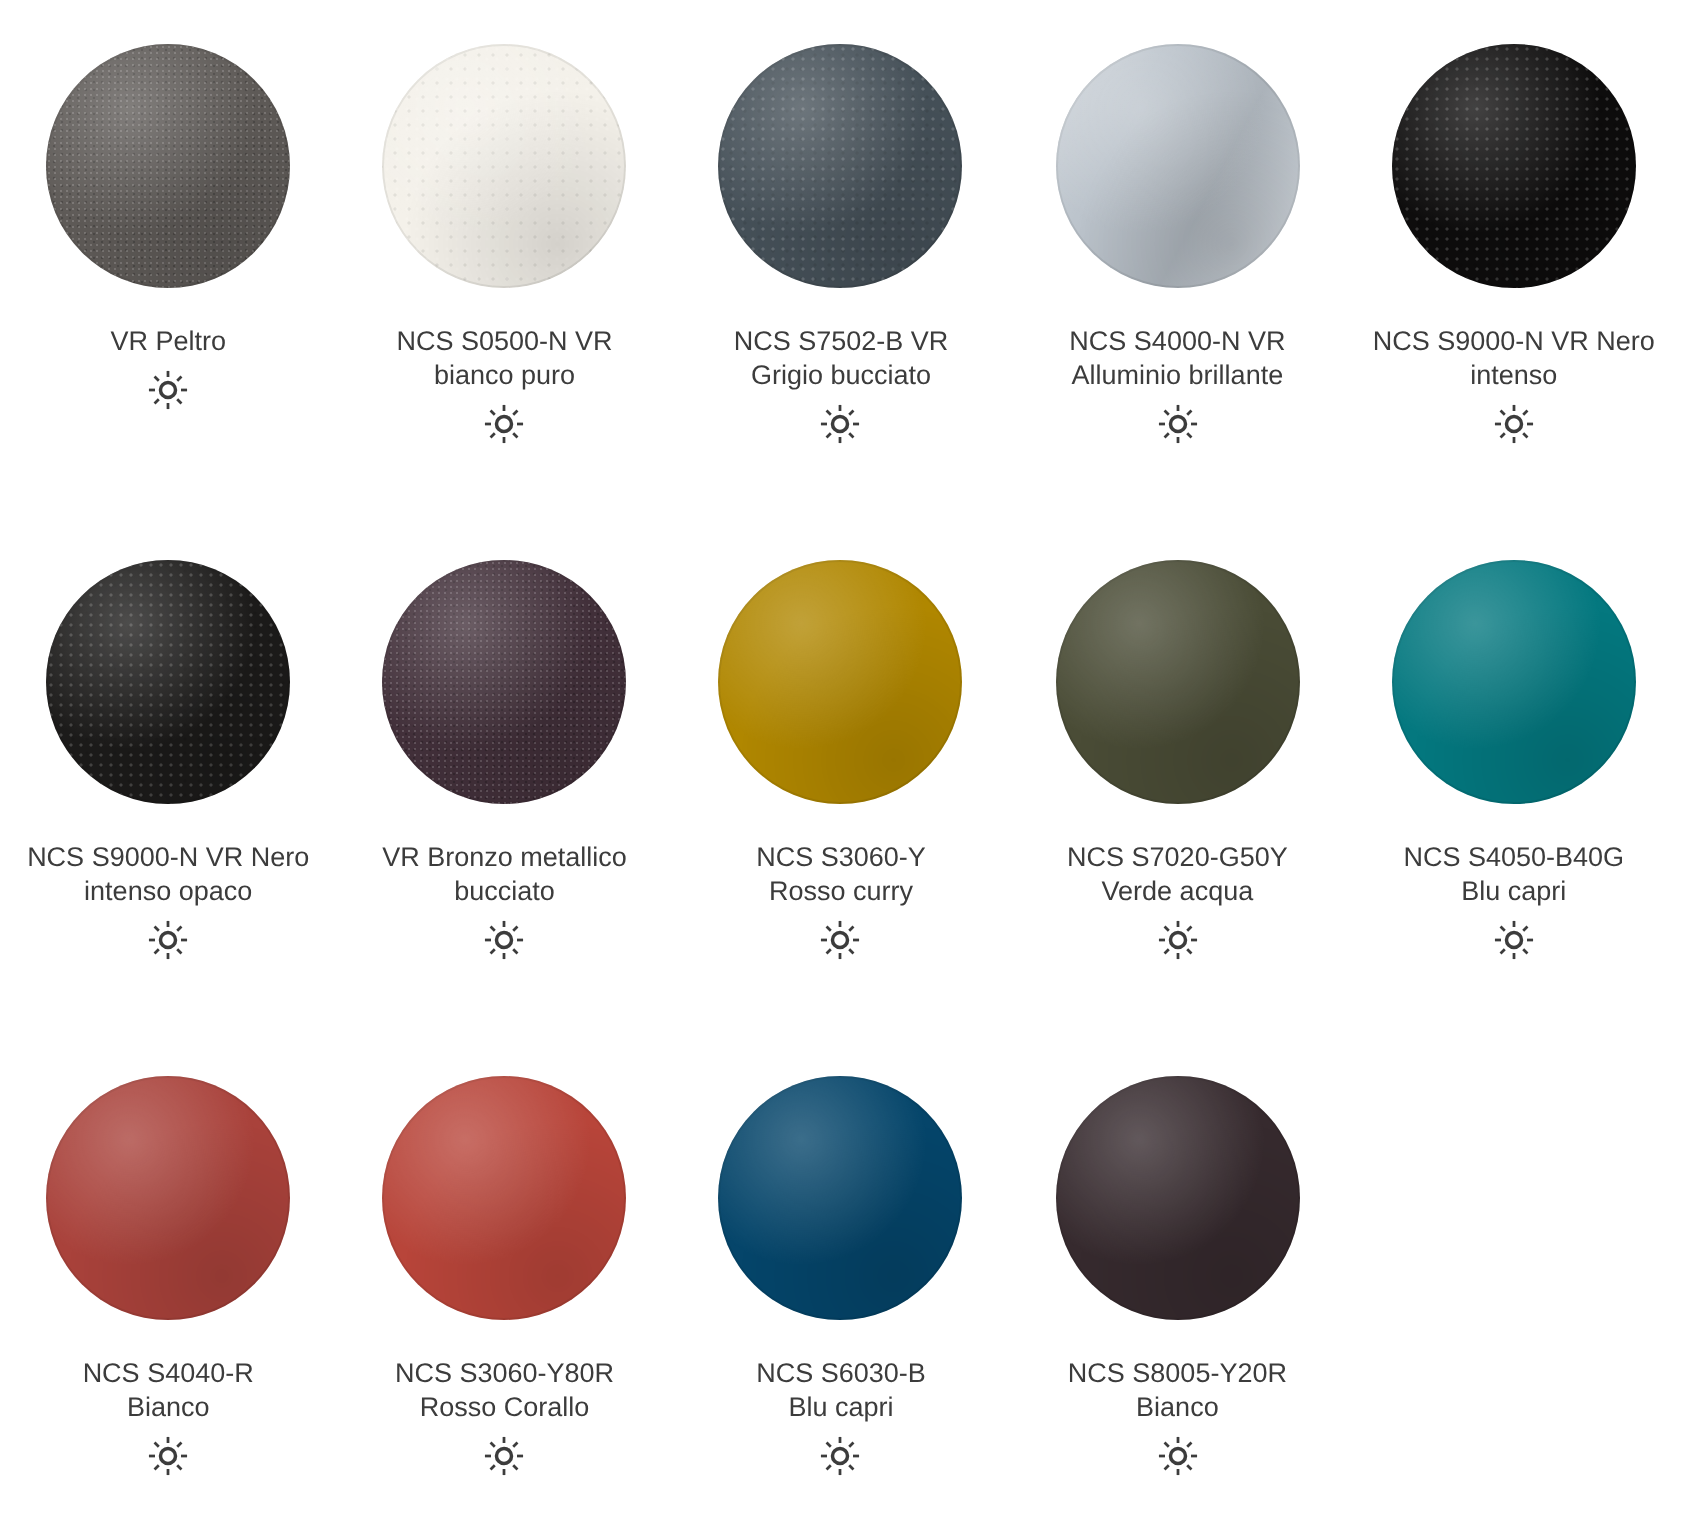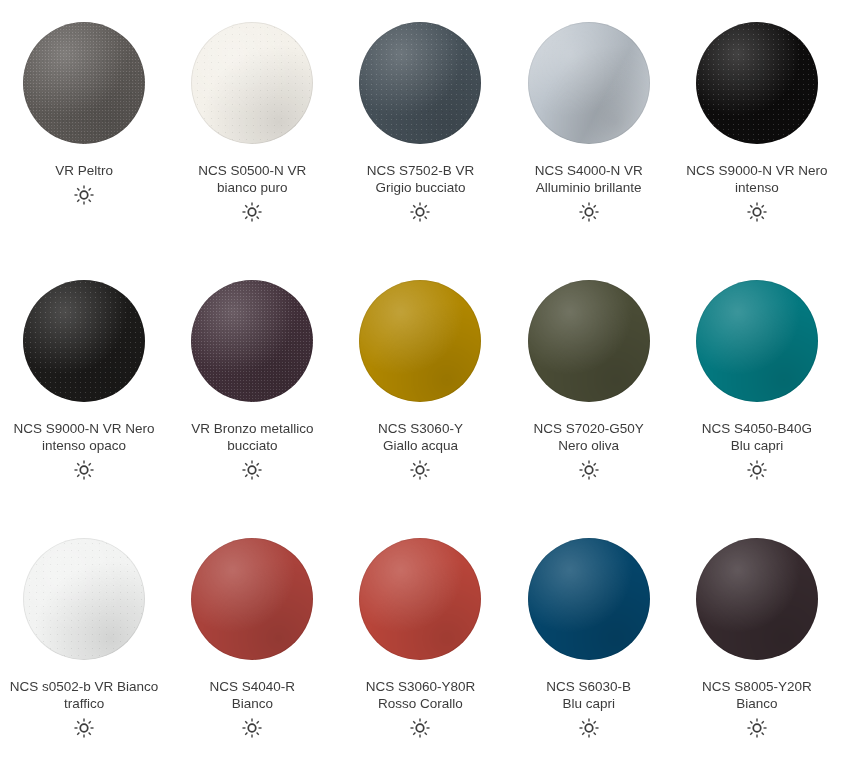--- a/index.html
+++ b/index.html
@@ -193,37 +193,37 @@
           <line x1="6.98" y1="17.02" x2="4.65" y2="19.35" stroke="#3c3c3c" stroke-width="1.5" stroke-linecap="butt"></line>
           <line x1="4.90" y1="12.00" x2="1.60" y2="12.00" stroke="#3c3c3c" stroke-width="1.5" stroke-linecap="butt"></line>
           <line x1="6.98" y1="6.98" x2="4.65" y2="4.65" stroke="#3c3c3c" stroke-width="1.5" stroke-linecap="butt"></line>
           <line x1="12.00" y1="4.90" x2="12.00" y2="1.60" stroke="#3c3c3c" stroke-width="1.5" stroke-linecap="butt"></line>
           <line x1="17.02" y1="6.98" x2="19.35" y2="4.65" stroke="#3c3c3c" stroke-width="1.5" stroke-linecap="butt"></line>
         </svg></div>
     </div>
     <div class="cell">
       <div class="swatch ring" style="background: rgb(176, 135, 0);"></div>
       <div class="label">NCS S3060-Y
-Giallo acqua</div>
+Rosso curry</div>
       <div class="sun" title="Esposizione al sole"><svg width="22" height="22" viewBox="0 0 24 24">
           <circle cx="12" cy="12" r="4.1" fill="none" stroke="#3c3c3c" stroke-width="1.9"></circle>
           <line x1="19.10" y1="12.00" x2="22.40" y2="12.00" stroke="#3c3c3c" stroke-width="1.5" stroke-linecap="butt"></line>
           <line x1="17.02" y1="17.02" x2="19.35" y2="19.35" stroke="#3c3c3c" stroke-width="1.5" stroke-linecap="butt"></line>
           <line x1="12.00" y1="19.10" x2="12.00" y2="22.40" stroke="#3c3c3c" stroke-width="1.5" stroke-linecap="butt"></line>
           <line x1="6.98" y1="17.02" x2="4.65" y2="19.35" stroke="#3c3c3c" stroke-width="1.5" stroke-linecap="butt"></line>
           <line x1="4.90" y1="12.00" x2="1.60" y2="12.00" stroke="#3c3c3c" stroke-width="1.5" stroke-linecap="butt"></line>
           <line x1="6.98" y1="6.98" x2="4.65" y2="4.65" stroke="#3c3c3c" stroke-width="1.5" stroke-linecap="butt"></line>
           <line x1="12.00" y1="4.90" x2="12.00" y2="1.60" stroke="#3c3c3c" stroke-width="1.5" stroke-linecap="butt"></line>
           <line x1="17.02" y1="6.98" x2="19.35" y2="4.65" stroke="#3c3c3c" stroke-width="1.5" stroke-linecap="butt"></line>
         </svg></div>
     </div>
     <div class="cell">
       <div class="swatch ring" style="background: rgb(74, 76, 54);"></div>
       <div class="label">NCS S7020-G50Y
-Nero oliva</div>
+Verde acqua</div>
       <div class="sun" title="Esposizione al sole"><svg width="22" height="22" viewBox="0 0 24 24">
           <circle cx="12" cy="12" r="4.1" fill="none" stroke="#3c3c3c" stroke-width="1.9"></circle>
           <line x1="19.10" y1="12.00" x2="22.40" y2="12.00" stroke="#3c3c3c" stroke-width="1.5" stroke-linecap="butt"></line>
           <line x1="17.02" y1="17.02" x2="19.35" y2="19.35" stroke="#3c3c3c" stroke-width="1.5" stroke-linecap="butt"></line>
           <line x1="12.00" y1="19.10" x2="12.00" y2="22.40" stroke="#3c3c3c" stroke-width="1.5" stroke-linecap="butt"></line>
           <line x1="6.98" y1="17.02" x2="4.65" y2="19.35" stroke="#3c3c3c" stroke-width="1.5" stroke-linecap="butt"></line>
           <line x1="4.90" y1="12.00" x2="1.60" y2="12.00" stroke="#3c3c3c" stroke-width="1.5" stroke-linecap="butt"></line>
           <line x1="6.98" y1="6.98" x2="4.65" y2="4.65" stroke="#3c3c3c" stroke-width="1.5" stroke-linecap="butt"></line>
           <line x1="12.00" y1="4.90" x2="12.00" y2="1.60" stroke="#3c3c3c" stroke-width="1.5" stroke-linecap="butt"></line>
           <line x1="17.02" y1="6.98" x2="19.35" y2="4.65" stroke="#3c3c3c" stroke-width="1.5" stroke-linecap="butt"></line>
@@ -239,36 +239,20 @@
           <line x1="17.02" y1="17.02" x2="19.35" y2="19.35" stroke="#3c3c3c" stroke-width="1.5" stroke-linecap="butt"></line>
           <line x1="12.00" y1="19.10" x2="12.00" y2="22.40" stroke="#3c3c3c" stroke-width="1.5" stroke-linecap="butt"></line>
           <line x1="6.98" y1="17.02" x2="4.65" y2="19.35" stroke="#3c3c3c" stroke-width="1.5" stroke-linecap="butt"></line>
           <line x1="4.90" y1="12.00" x2="1.60" y2="12.00" stroke="#3c3c3c" stroke-width="1.5" stroke-linecap="butt"></line>
           <line x1="6.98" y1="6.98" x2="4.65" y2="4.65" stroke="#3c3c3c" stroke-width="1.5" stroke-linecap="butt"></line>
           <line x1="12.00" y1="4.90" x2="12.00" y2="1.60" stroke="#3c3c3c" stroke-width="1.5" stroke-linecap="butt"></line>
           <line x1="17.02" y1="6.98" x2="19.35" y2="4.65" stroke="#3c3c3c" stroke-width="1.5" stroke-linecap="butt"></line>
         </svg></div>
     </div>
     <div class="cell">
-      <div class="swatch ring tex-soft" style="background: rgb(242, 243, 242);"></div>
-      <div class="label">NCS s0502-b VR Bianco
-traffico</div>
-      <div class="sun" title="Esposizione al sole"><svg width="22" height="22" viewBox="0 0 24 24">
-          <circle cx="12" cy="12" r="4.1" fill="none" stroke="#3c3c3c" stroke-width="1.9"></circle>
-          <line x1="19.10" y1="12.00" x2="22.40" y2="12.00" stroke="#3c3c3c" stroke-width="1.5" stroke-linecap="butt"></line>
-          <line x1="17.02" y1="17.02" x2="19.35" y2="19.35" stroke="#3c3c3c" stroke-width="1.5" stroke-linecap="butt"></line>
-          <line x1="12.00" y1="19.10" x2="12.00" y2="22.40" stroke="#3c3c3c" stroke-width="1.5" stroke-linecap="butt"></line>
-          <line x1="6.98" y1="17.02" x2="4.65" y2="19.35" stroke="#3c3c3c" stroke-width="1.5" stroke-linecap="butt"></line>
-          <line x1="4.90" y1="12.00" x2="1.60" y2="12.00" stroke="#3c3c3c" stroke-width="1.5" stroke-linecap="butt"></line>
-          <line x1="6.98" y1="6.98" x2="4.65" y2="4.65" stroke="#3c3c3c" stroke-width="1.5" stroke-linecap="butt"></line>
-          <line x1="12.00" y1="4.90" x2="12.00" y2="1.60" stroke="#3c3c3c" stroke-width="1.5" stroke-linecap="butt"></line>
-          <line x1="17.02" y1="6.98" x2="19.35" y2="4.65" stroke="#3c3c3c" stroke-width="1.5" stroke-linecap="butt"></line>
-        </svg></div>
-    </div>
-    <div class="cell">
       <div class="swatch ring" style="background: rgb(169, 66, 59);"></div>
       <div class="label">NCS S4040-R
 Bianco</div>
       <div class="sun" title="Esposizione al sole"><svg width="22" height="22" viewBox="0 0 24 24">
           <circle cx="12" cy="12" r="4.1" fill="none" stroke="#3c3c3c" stroke-width="1.9"></circle>
           <line x1="19.10" y1="12.00" x2="22.40" y2="12.00" stroke="#3c3c3c" stroke-width="1.5" stroke-linecap="butt"></line>
           <line x1="17.02" y1="17.02" x2="19.35" y2="19.35" stroke="#3c3c3c" stroke-width="1.5" stroke-linecap="butt"></line>
           <line x1="12.00" y1="19.10" x2="12.00" y2="22.40" stroke="#3c3c3c" stroke-width="1.5" stroke-linecap="butt"></line>
           <line x1="6.98" y1="17.02" x2="4.65" y2="19.35" stroke="#3c3c3c" stroke-width="1.5" stroke-linecap="butt"></line>
           <line x1="4.90" y1="12.00" x2="1.60" y2="12.00" stroke="#3c3c3c" stroke-width="1.5" stroke-linecap="butt"></line>

